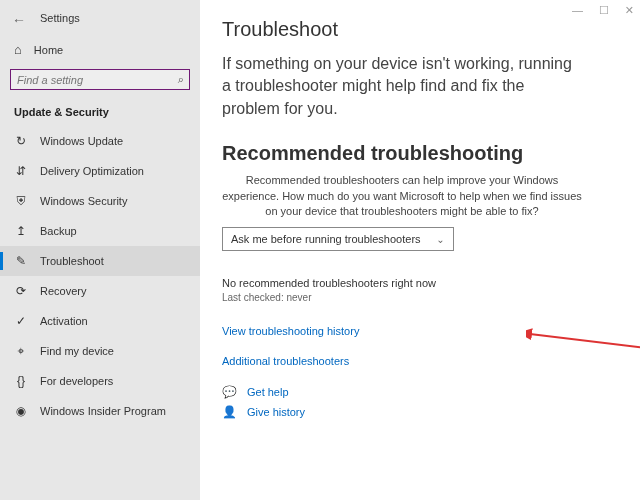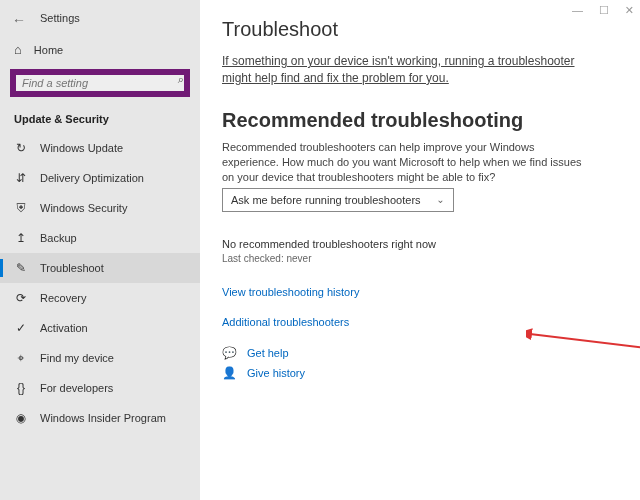--- a/index.html
+++ b/index.html
@@ -6,34 +6,34 @@
 body { width: 640px; height: 500px; display: flex; background: #fff; overflow: hidden; font-size: 11px; }
 .sidebar { width: 200px; background: #e7e7e7; height: 100%; display: flex; flex-direction: column; }
 .topbar { display: flex; align-items: center; padding: 10px 12px 8px 12px; gap: 14px; }
 .back-btn { color: #666; font-size: 14px; cursor: pointer; }
 .app-title { font-size: 11px; color: #333; }
 .winctrl { position: absolute; right: 6px; top: 4px; display: flex; gap: 16px; color: #999; font-size: 11px; }
 .winctrl span { cursor: pointer; }
 .home { display: flex; align-items: center; gap: 12px; padding: 8px 14px; color: #333; cursor: pointer; }
 .home .icon { font-size: 13px; }
 .search-wrap { padding: 4px 10px 10px 10px; }
-.search { width: 100%; height: 28px; border: 6px solid #701a75; background: #eee; padding: 0 22px 0 6px; font-size: 11px; color: #555; font-style: italic; }
+.search { width: 100%; height: 21px; border: 1px solid #701a75; background: #eee; padding: 0 22px 0 6px; font-size: 11px; color: #555; font-style: italic; }
 .search-box { position: relative; }
 .search-icon { position: absolute; right: 6px; top: 4px; color: #555; font-size: 11px; }
 .section-hdr { font-weight: 600; font-size: 11px; padding: 6px 0 8px 14px; color: #222; }
 .nav { list-style: none; }
 .nav li { display: flex; align-items: center; gap: 12px; padding: 8px 14px; color: #333; cursor: pointer; position: relative; }
 .nav li.sel::before { content: ""; position: absolute; left: 0; top: 6px; bottom: 6px; width: 3px; background: #0078d4; }
 .nav li.sel { background: #d8d8d8; }
 .nav .icon { width: 14px; text-align: center; font-size: 12px; color: #333; }
 .main { flex: 1; padding: 18px 22px; color: #333; position: relative; }
 h1 { font-size: 20px; font-weight: 400; margin-bottom: 12px; }
-.desc { font-size: 12px; line-height: 1.4; color: #444; margin-bottom: 22px; max-width: 360px; text-decoration: underline; }
+.desc { font-size: 16px; line-height: 1.4; color: #444; margin-bottom: 22px; max-width: 360px; }
 h2 { font-size: 20px; font-weight: 600; margin-bottom: 8px; }
-.sub { font-size: 11px; line-height: 1.4; color: #444; max-width: 360px; margin-bottom: 2px; }
+.sub { font-size: 11px; line-height: 1.4; color: #444; max-width: 360px; margin-bottom: 8px; text-align: center; }
 .dropdown { border: 1px solid #888; padding: 5px 32px 5px 8px; font-size: 11px; display: inline-flex; align-items: center; gap: 8px; cursor: pointer; position: relative; min-width: 200px; }
 .dropdown .chev { position: absolute; right: 8px; color: #666; font-size: 10px; }
 .status { font-size: 11px; margin-top: 26px; color: #333; }
 .checked { font-size: 10px; color: #666; margin-top: 3px; }
 .link { color: #0067c0; font-size: 11px; cursor: pointer; display: block; margin-top: 22px; }
 .link2 { color: #0067c0; font-size: 11px; cursor: pointer; display: block; margin-top: 18px; }
 .help-row { display: flex; align-items: center; gap: 10px; margin-top: 18px; }
 .help-row .hicon { font-size: 12px; color: #333; }
 .help-row a { color: #0067c0; font-size: 11px; cursor: pointer; text-align: center; }
 .arrow-svg { position: absolute; left: 326px; top: 326px; }

